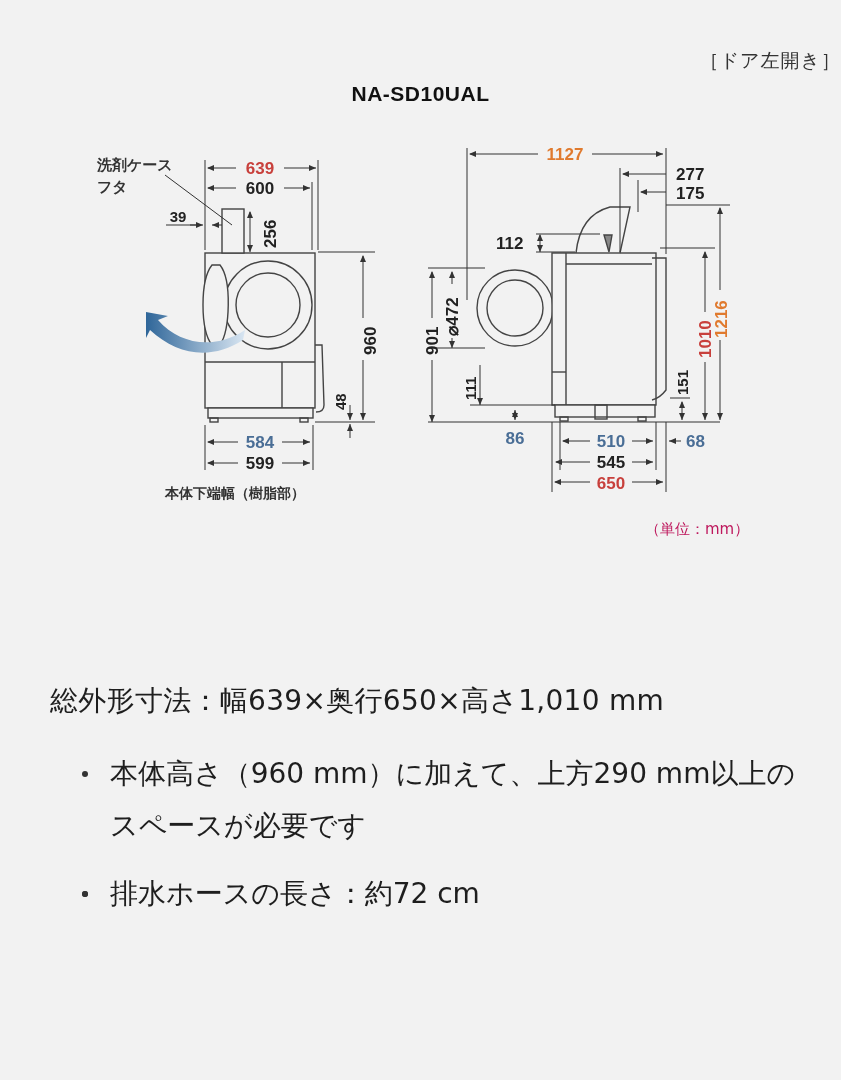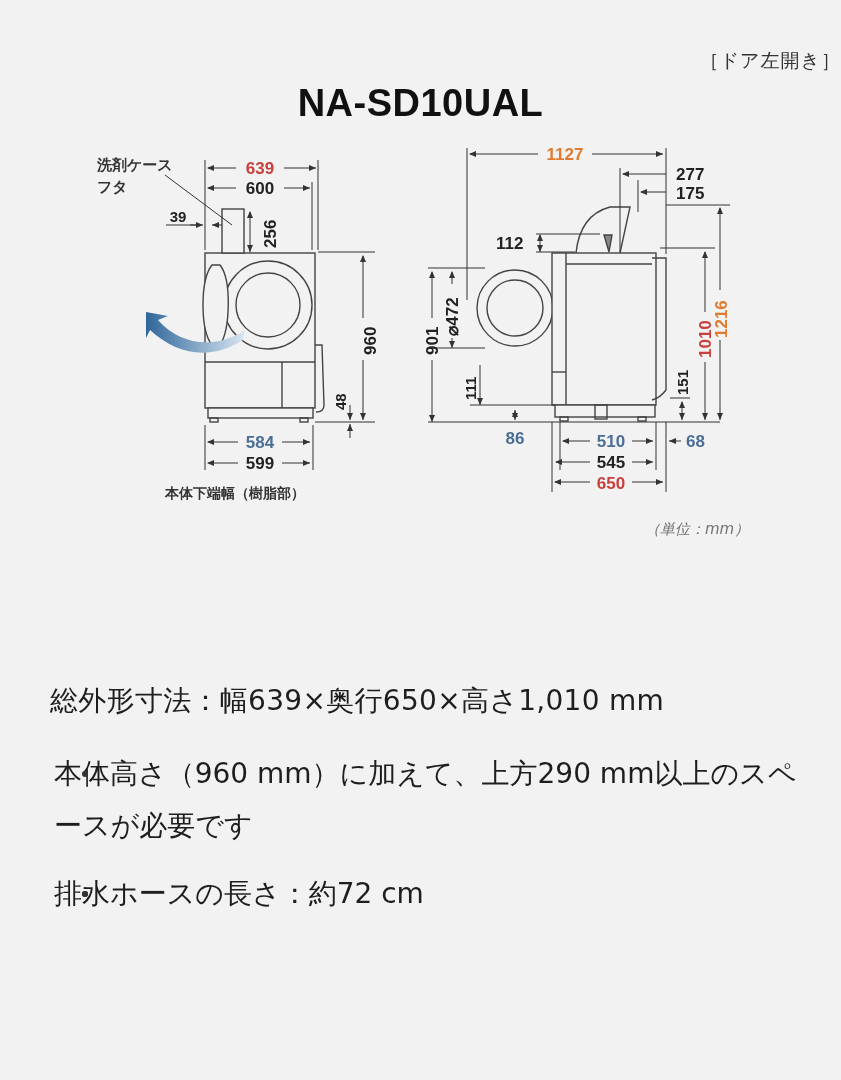--- a/index.html
+++ b/index.html
@@ -12,38 +12,38 @@
     overflow: hidden;
   }
   .figure { position: absolute; left: 0; top: 0; width: 841px; height: 560px; }
   .subtitle {
     position: absolute; top: 48px; left: 0; width: 841px; text-align: right;
     font-size: 19px; color: #333; letter-spacing: 1px;
   }
   .model {
     position: absolute; top: 82px; left: 0; width: 841px; text-align: center;
     font-family: "Liberation Sans", sans-serif; font-weight: bold;
-    font-size: 38px; color: #111; letter-spacing: 0.5px;
+    font-size: 21px; color: #111; letter-spacing: 0.5px;
   }
   svg.dia { position: absolute; left: 0; top: 0; }
   svg text { font-family: "Liberation Sans", sans-serif; font-weight: bold; }
   .unit {
     position: absolute; top: 520px; left: 645px;
-    font-size: 15px; color: #737373; font-style: italic;
+    font-size: 15px; color: #be185d;
   }
   .summary {
     position: absolute; top: 648px; left: 50px;
     font-size: 28px; color: #1e1e1e; letter-spacing: 0.3px; margin-top: 34px;
   }
   ul.notes {
     position: absolute; top: 748px; left: 0; margin: 0; padding: 0;
     list-style: none; width: 841px;
   }
   ul.notes li {
-    position: relative; padding-left: 54px; padding-right: 40px;
+    position: relative; padding-left: 110px; padding-right: 40px;
     font-size: 28px; line-height: 52px; color: #1e1e1e; margin-bottom: 16px;
   }
   ul.notes li .dot {
     position: absolute; left: 82px; top: 23px; width: 6px; height: 6px;
     border-radius: 50%; background: #333;
   }
 </style>
 </head>
 <body>
 

